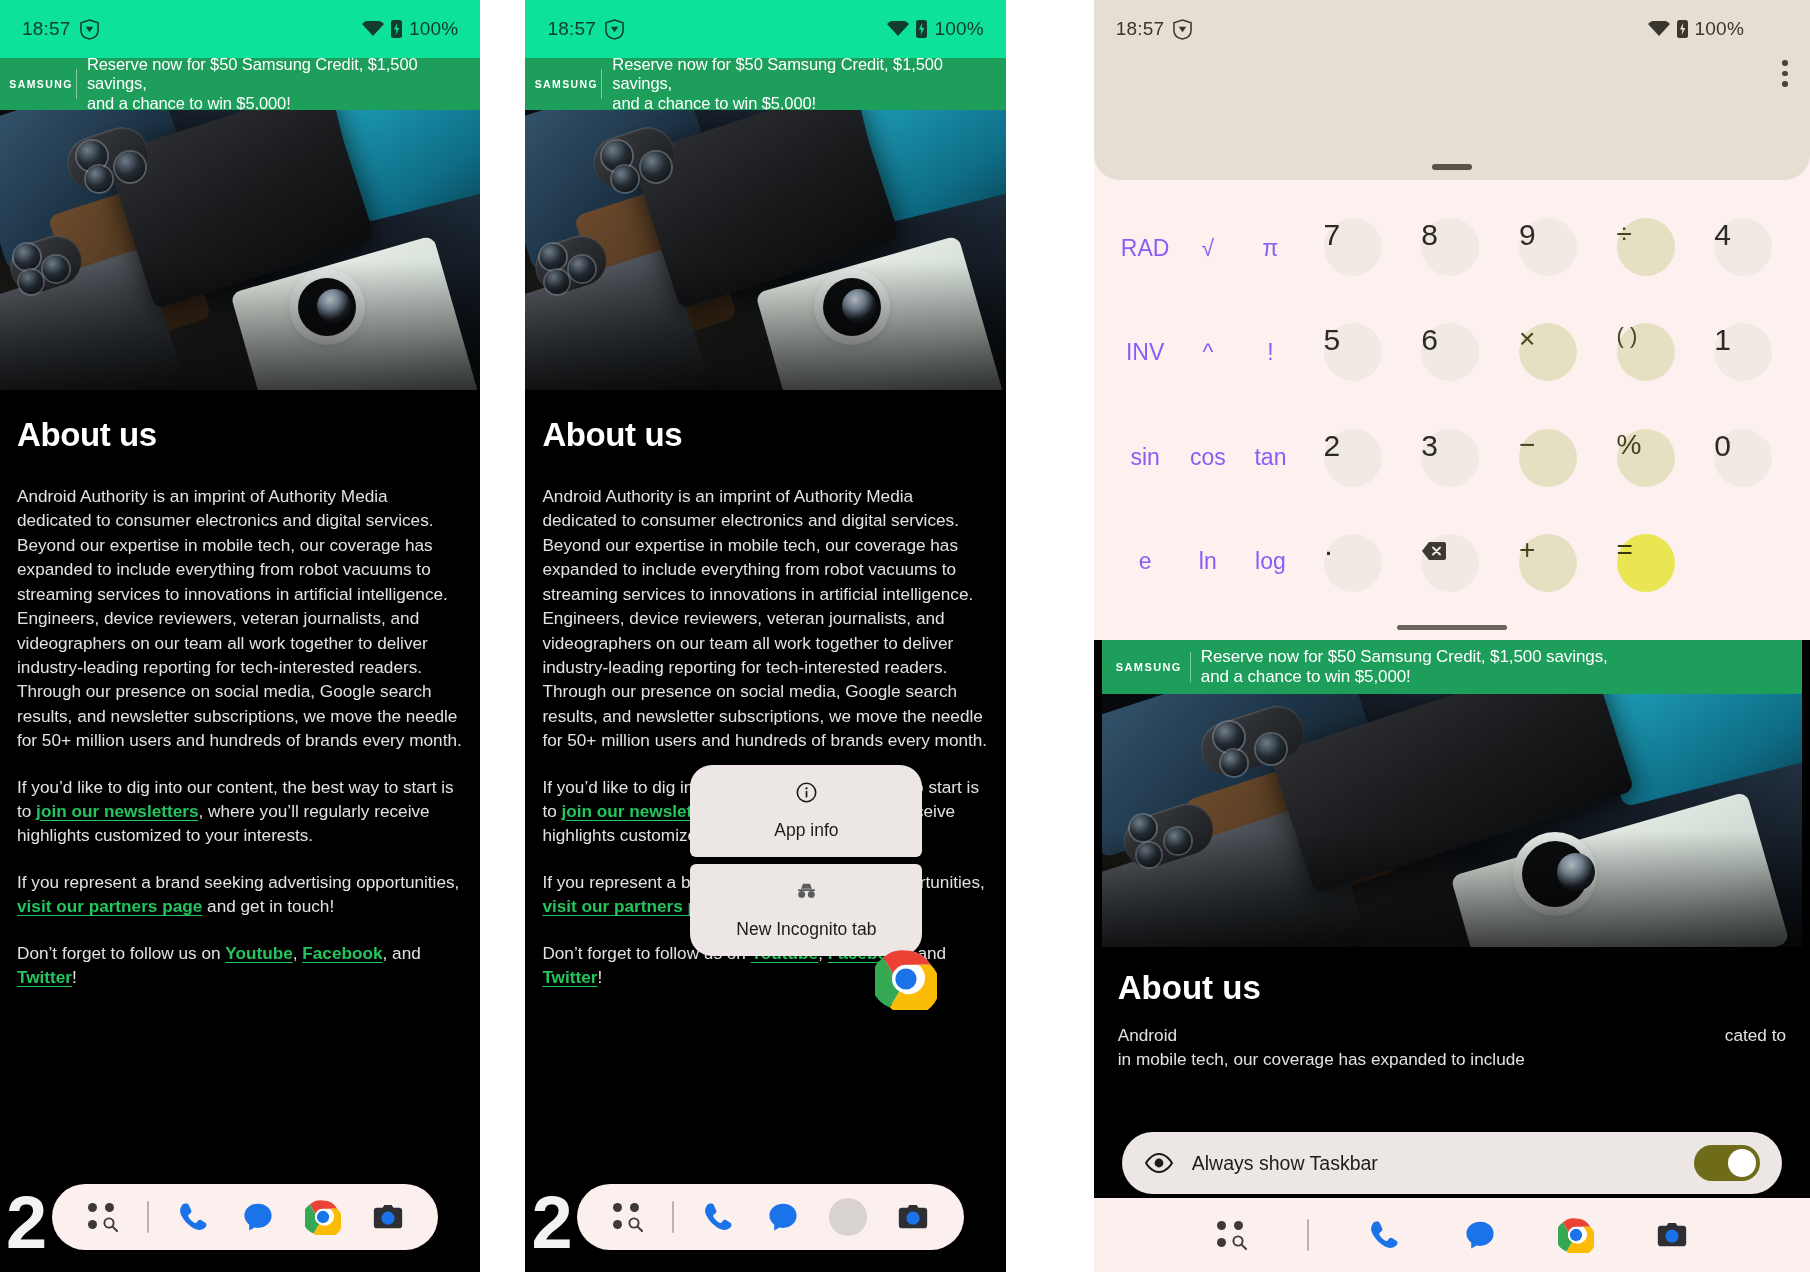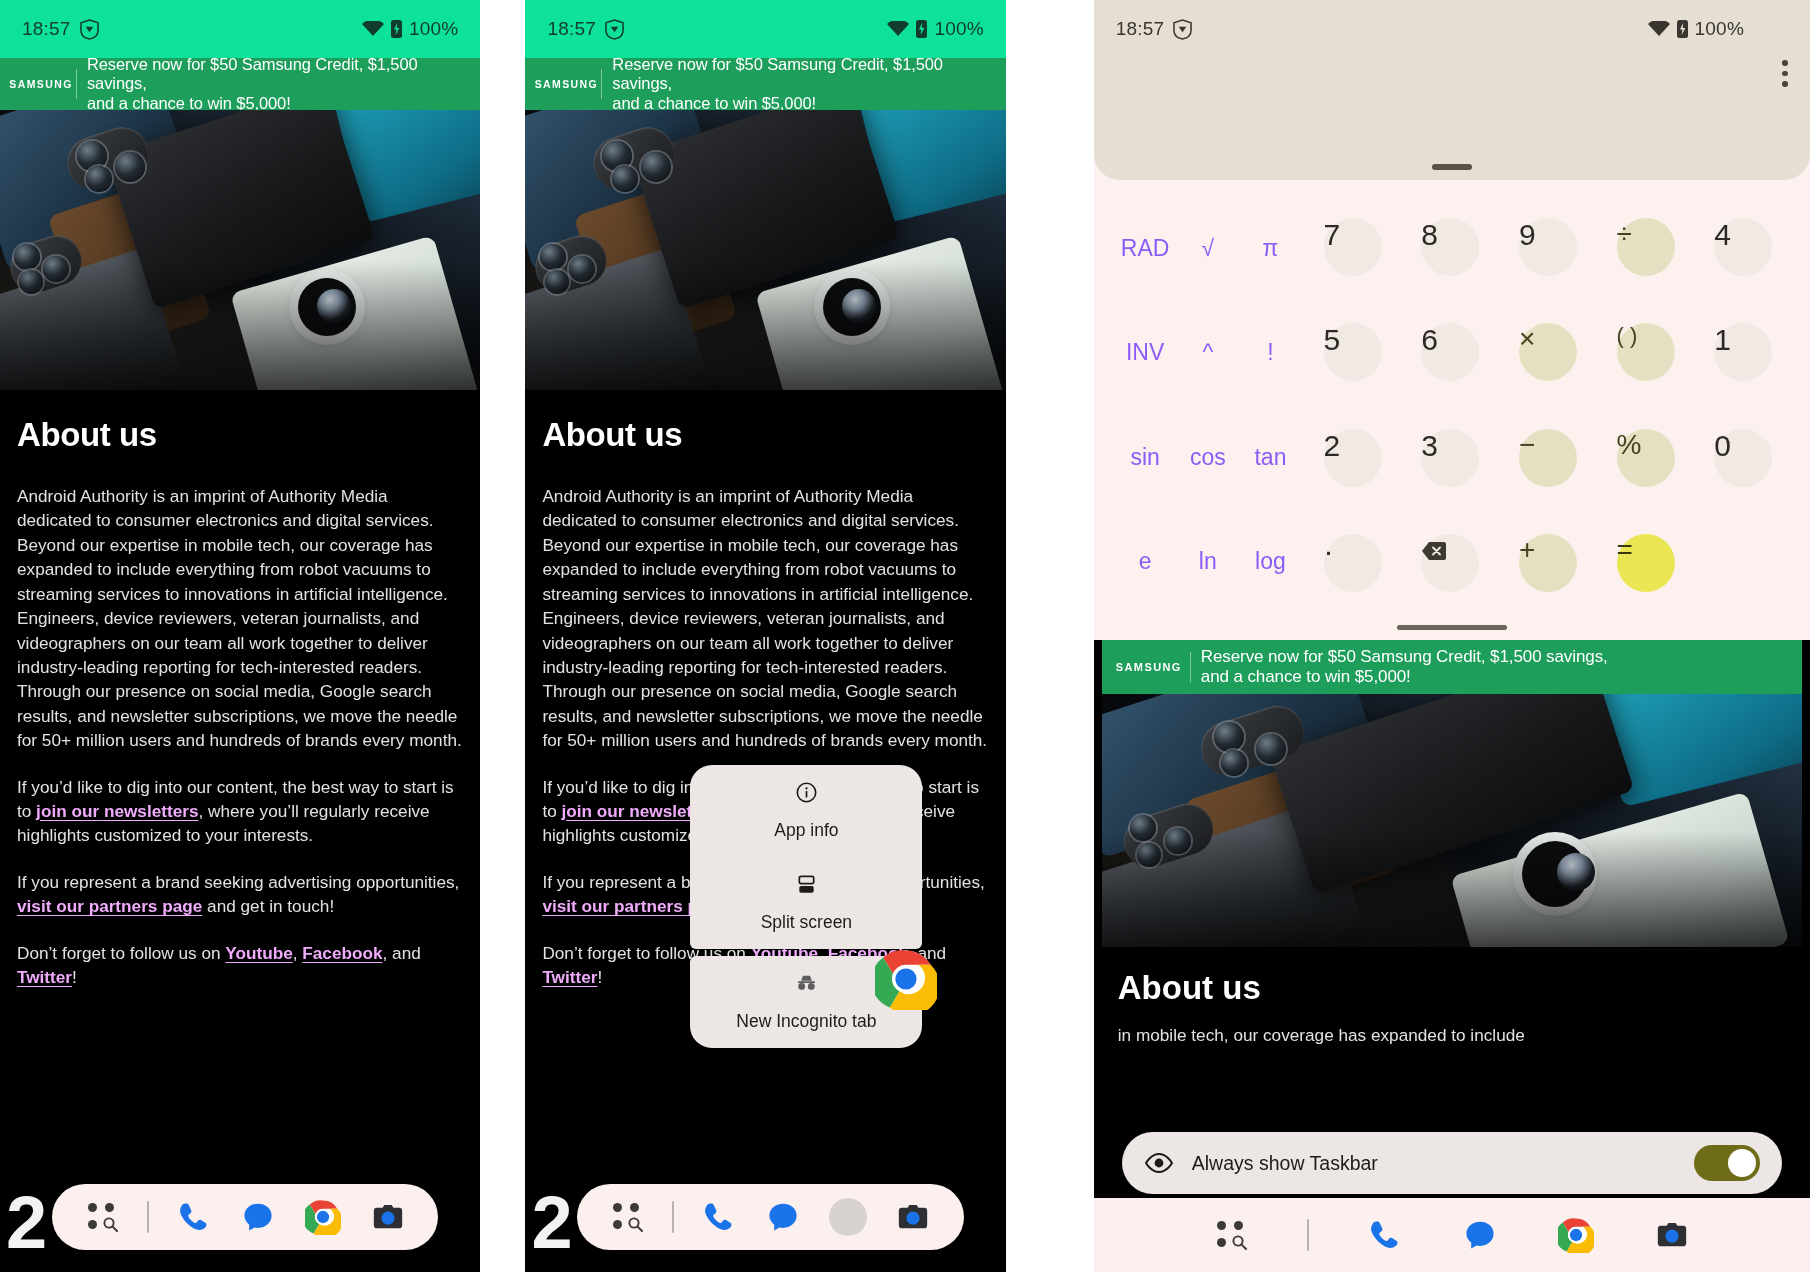--- a/index.html
+++ b/index.html
@@ -113,21 +113,21 @@
     background: #0c0d0f;
     box-shadow: 0 0 0 9px #e7ece8, 0 2px 14px rgba(0,0,0,.6);
   }
   .hero-fade { position:absolute; left:0; right:0; bottom:0; height:46%;
     background: linear-gradient(to bottom, rgba(0,0,0,0), rgba(0,0,0,.72)); }
 
   
   .article { background:#000; color:#e9e9ea; padding: 26px 17px 0 17px; }
   .art-title { font-size: 33px; font-weight: 700; letter-spacing: -.4px; color:#fff; margin-bottom: 30px; }
   .art-p { font-size: 17.2px; line-height: 1.42; color: #e2e2e3; margin-bottom: 22px; }
-  .art-p a, .lnk { color:#f0abfc; font-weight:700; text-decoration: underline; text-underline-offset: 3px; }
+  .art-p a, .lnk { color:#22c55e; font-weight:700; text-decoration: underline; text-underline-offset: 3px; }
 
   
   .taskbar-wrap { position:absolute; left:0; right:0; bottom: 0; height: 110px; }
   .big-num {
     position:absolute; left: 6px; bottom: 12px; color:#fff;
     font-size: 74px; font-weight: 700; line-height: 1; opacity:.95;
   }
   .taskbar {
     position:absolute; left: 52px; right: 42px; bottom: 22px; height: 66px;
     background:#fbf0ee; border-radius: 34px;
@@ -382,29 +382,20 @@
         <div class="ctx-item">
           <span class="ctx-ic">
             <svg width="23" height="23" viewBox="0 0 24 24">
                 <circle cx="12" cy="12" r="9.6" fill="none" stroke="#1d1c1a" stroke-width="1.7"></circle>
                 <circle cx="12" cy="7.6" r="1.2" fill="#1d1c1a"></circle>
                 <rect x="11.1" y="10.3" width="1.8" height="7" rx=".9" fill="#1d1c1a"></rect>
               </svg>
           </span>
           <span class="ctx-label">App info</span>
         </div>
-        <div class="ctx-item">
-          <span class="ctx-ic">
-            <svg width="23" height="23" viewBox="0 0 24 24">
-                <rect x="4.5" y="3.5" width="15" height="7.5" rx="1.8" fill="none" stroke="#1d1c1a" stroke-width="1.8"></rect>
-                <rect x="4.5" y="13.5" width="15" height="7" rx="1.8" fill="#1d1c1a"></rect>
-              </svg>
-          </span>
-          <span class="ctx-label">Split screen</span>
-        </div>
       </div>
       <div class="ctx-group bot">
         <div class="ctx-item">
           <span class="ctx-ic">
             <svg width="23" height="23" viewBox="0 0 24 24">
                 <path d="M8.4 4h7.2l2.1 5H6.3z" fill="#5d5d5d"></path>
                 <circle cx="7" cy="15" r="3.6" fill="#5d5d5d"></circle>
                 <circle cx="17" cy="15" r="3.6" fill="#5d5d5d"></circle>
                 <rect x="3" y="9.6" width="18" height="1.8" rx=".9" fill="#5d5d5d"></rect>
               </svg>
@@ -615,20 +606,24 @@
           <div class="lens" style="left:9%;top:53%;width:26px;height:26px;"></div>
           <div class="lens" style="left:5%;top:59%;width:24px;height:24px;"></div>
           <div class="ring-lens" style="left:60%;top:58%;width:66px;height:66px;"></div>
           <div class="lens big" style="left:65%;top:63%;width:38px;height:38px;box-shadow:none;"></div>
           <div class="hero-fade"></div>
         </div>
       </div>
 
       <div class="p3-title">About us</div>
       <div class="p3-body">
+        <div style="display:flex;justify-content:space-between;">
+          <span>Android</span>
+          <span>cated to</span>
+        </div>
         <div>in mobile tech, our coverage has expanded to include</div>
       </div>
 
       <div class="toast">
         <span style="width:30px;height:30px;display:flex;align-items:center;justify-content:center;">
           <svg width="30" height="22" viewBox="0 0 30 22">
             <path d="M15 2C7 2 2 11 2 11s5 9 13 9 13-9 13-9-5-9-13-9z" fill="none" stroke="#1d1c1a" stroke-width="2"></path>
             <circle cx="15" cy="11" r="4.4" fill="#1d1c1a"></circle>
           </svg>
         </span>

